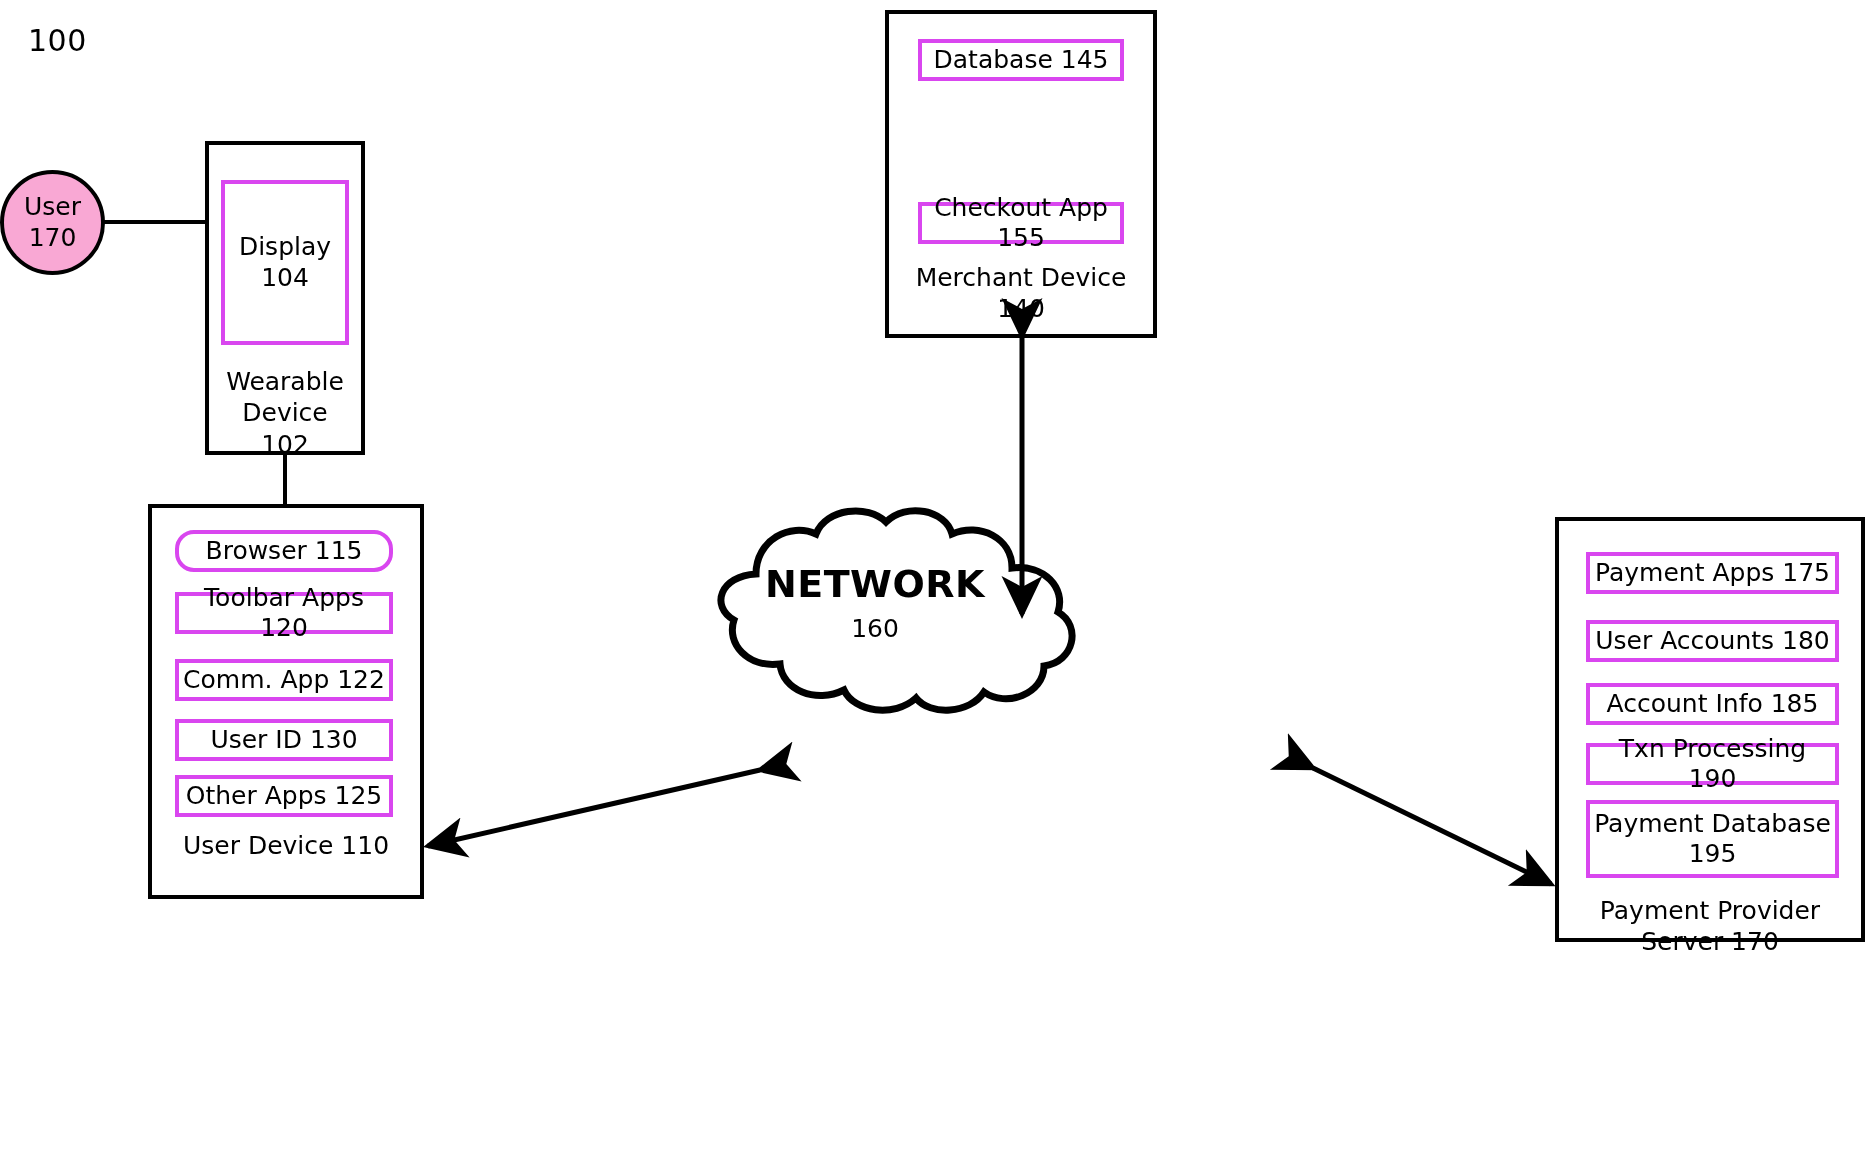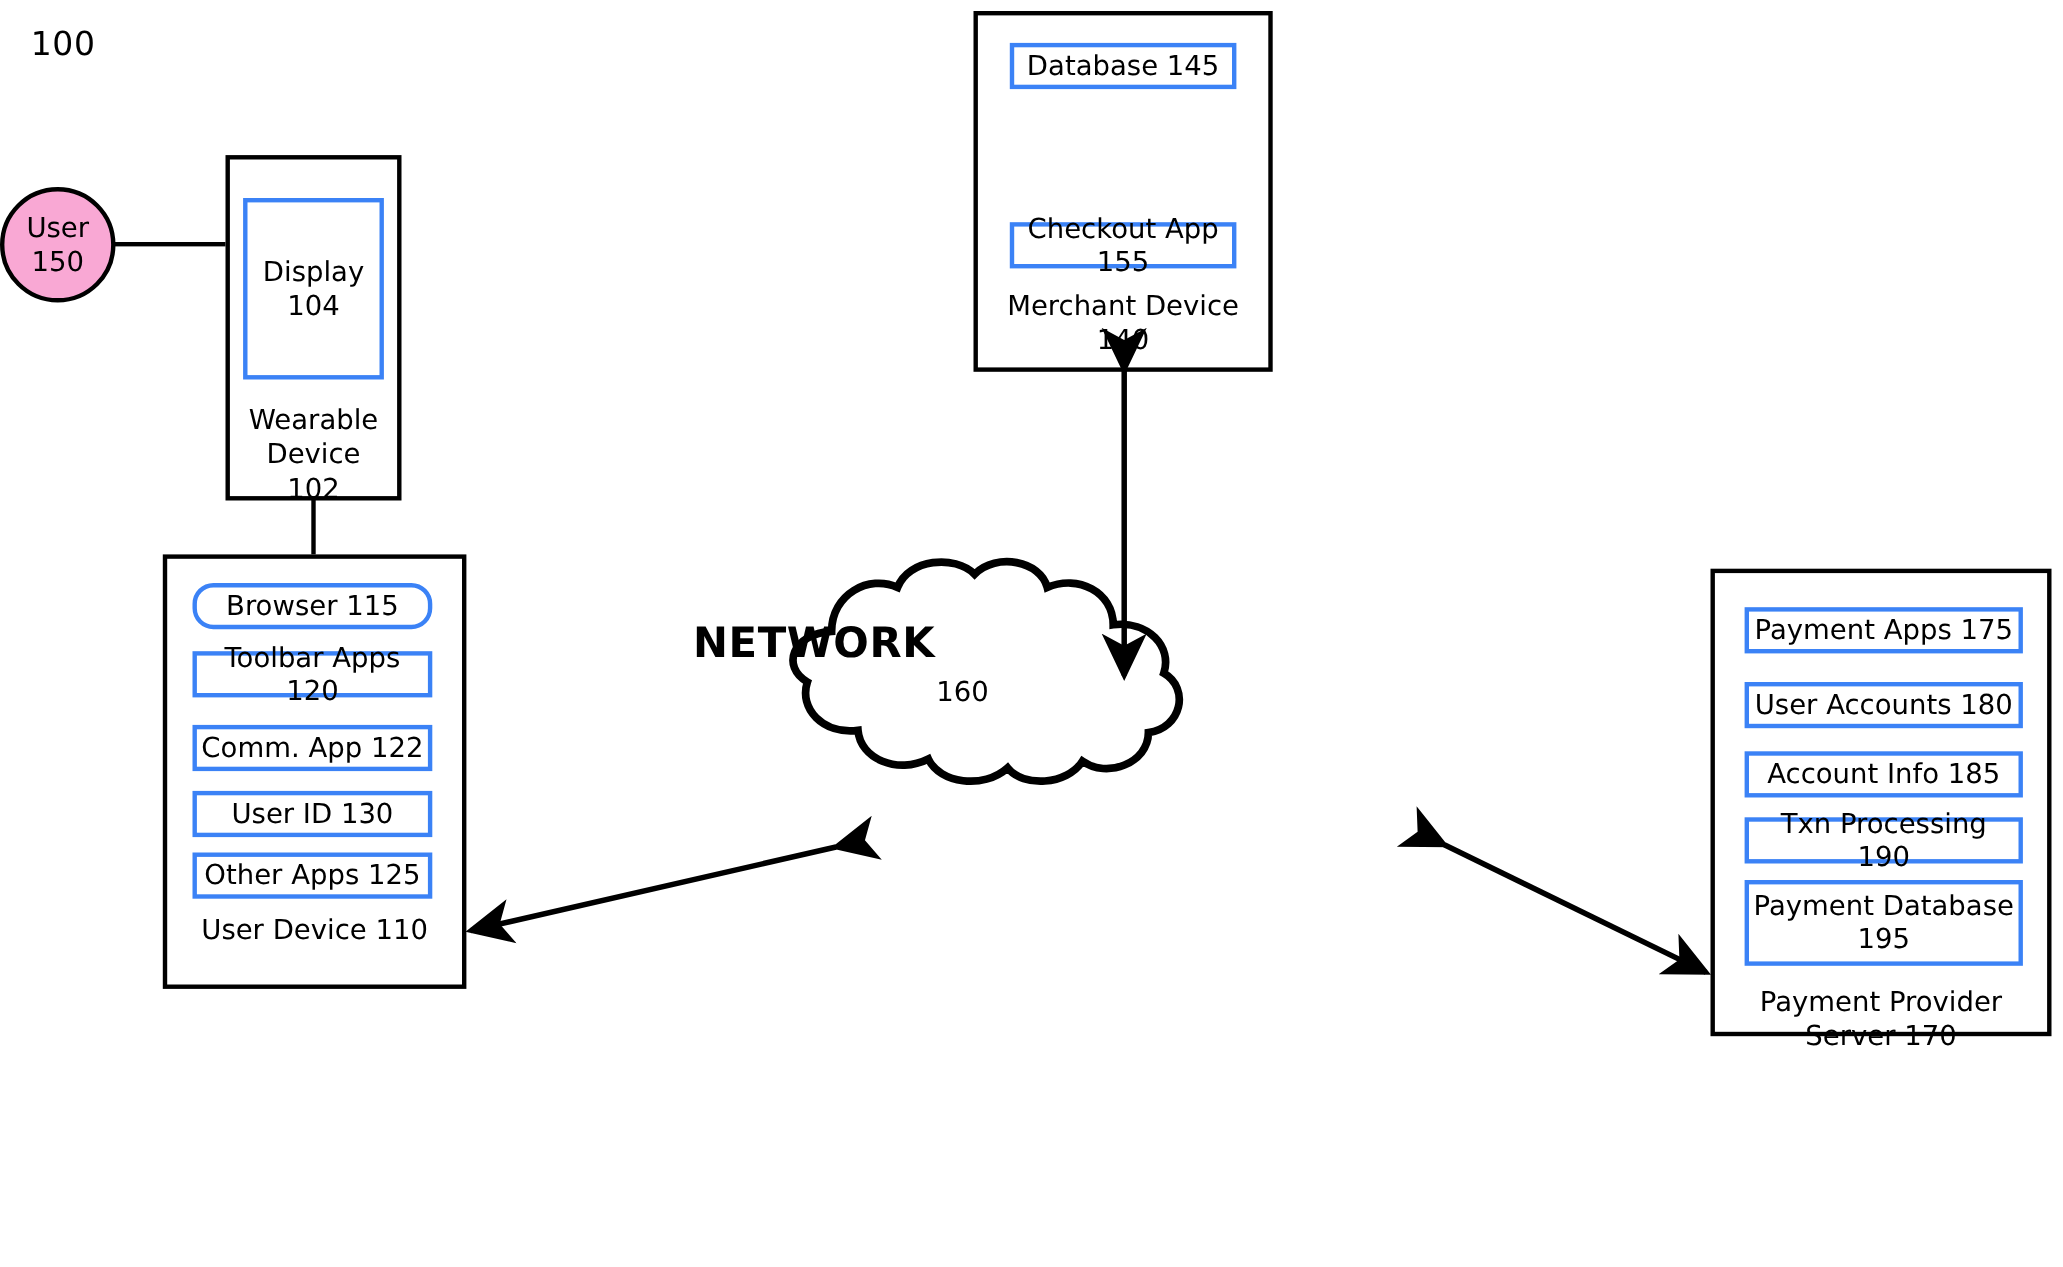--- a/index.html
+++ b/index.html
@@ -30,21 +30,21 @@
   .outer-box {
     position: absolute;
     box-sizing: border-box;
     border: 4px solid #000;
     background: #ffffff;
   }
   
   .inner-box {
     position: absolute;
     box-sizing: border-box;
-    border: 4px solid #3b82f6;
+    border: 4px solid #d946ef;
     background: #ffffff;
     display: flex;
     align-items: center;
     justify-content: center;
     text-align: center;
     font-size: 25px;
     line-height: 1.22;
     padding: 2px 4px;
   }
   
@@ -80,21 +80,21 @@
     position: absolute;
     background: #000;
     width: 4px;
   }
   
   .cloud-wrap {
     position: absolute;
   }
   .cloud-label {
     position: absolute;
-    text-align: left;
+    text-align: center;
     font-weight: bold;
     font-size: 38px;
     letter-spacing: 0.5px;
     white-space: nowrap;
   }
   .cloud-num {
     position: absolute;
     text-align: center;
     font-size: 25px;
     white-space: nowrap;
@@ -110,21 +110,21 @@
 </style>
 </head>
 <body>
 
 <div id="canvas">
 
   <div class="fig-num" style="left:28px; top:0px;margin-top:23px;">100</div>
 
   <div class="user-circle" style="left:0px; top:170px; width:105px; height:105px;">
     <span>User</span>
-    <span>150</span>
+    <span>170</span>
   </div>
 
   <div class="line-h" style="left:103px; top:220px; width:106px;"></div>
 
   <div class="outer-box" style="left:205px; top:141px; width:160px; height:314px;">
   </div>
   <div class="inner-box" style="left:221px; top:180px; width:128px; height:165px; white-space:pre-line;">Display
 104</div>
   <div class="box-caption" style="left:205px; top:366px; width:160px;">Wearable
 Device

